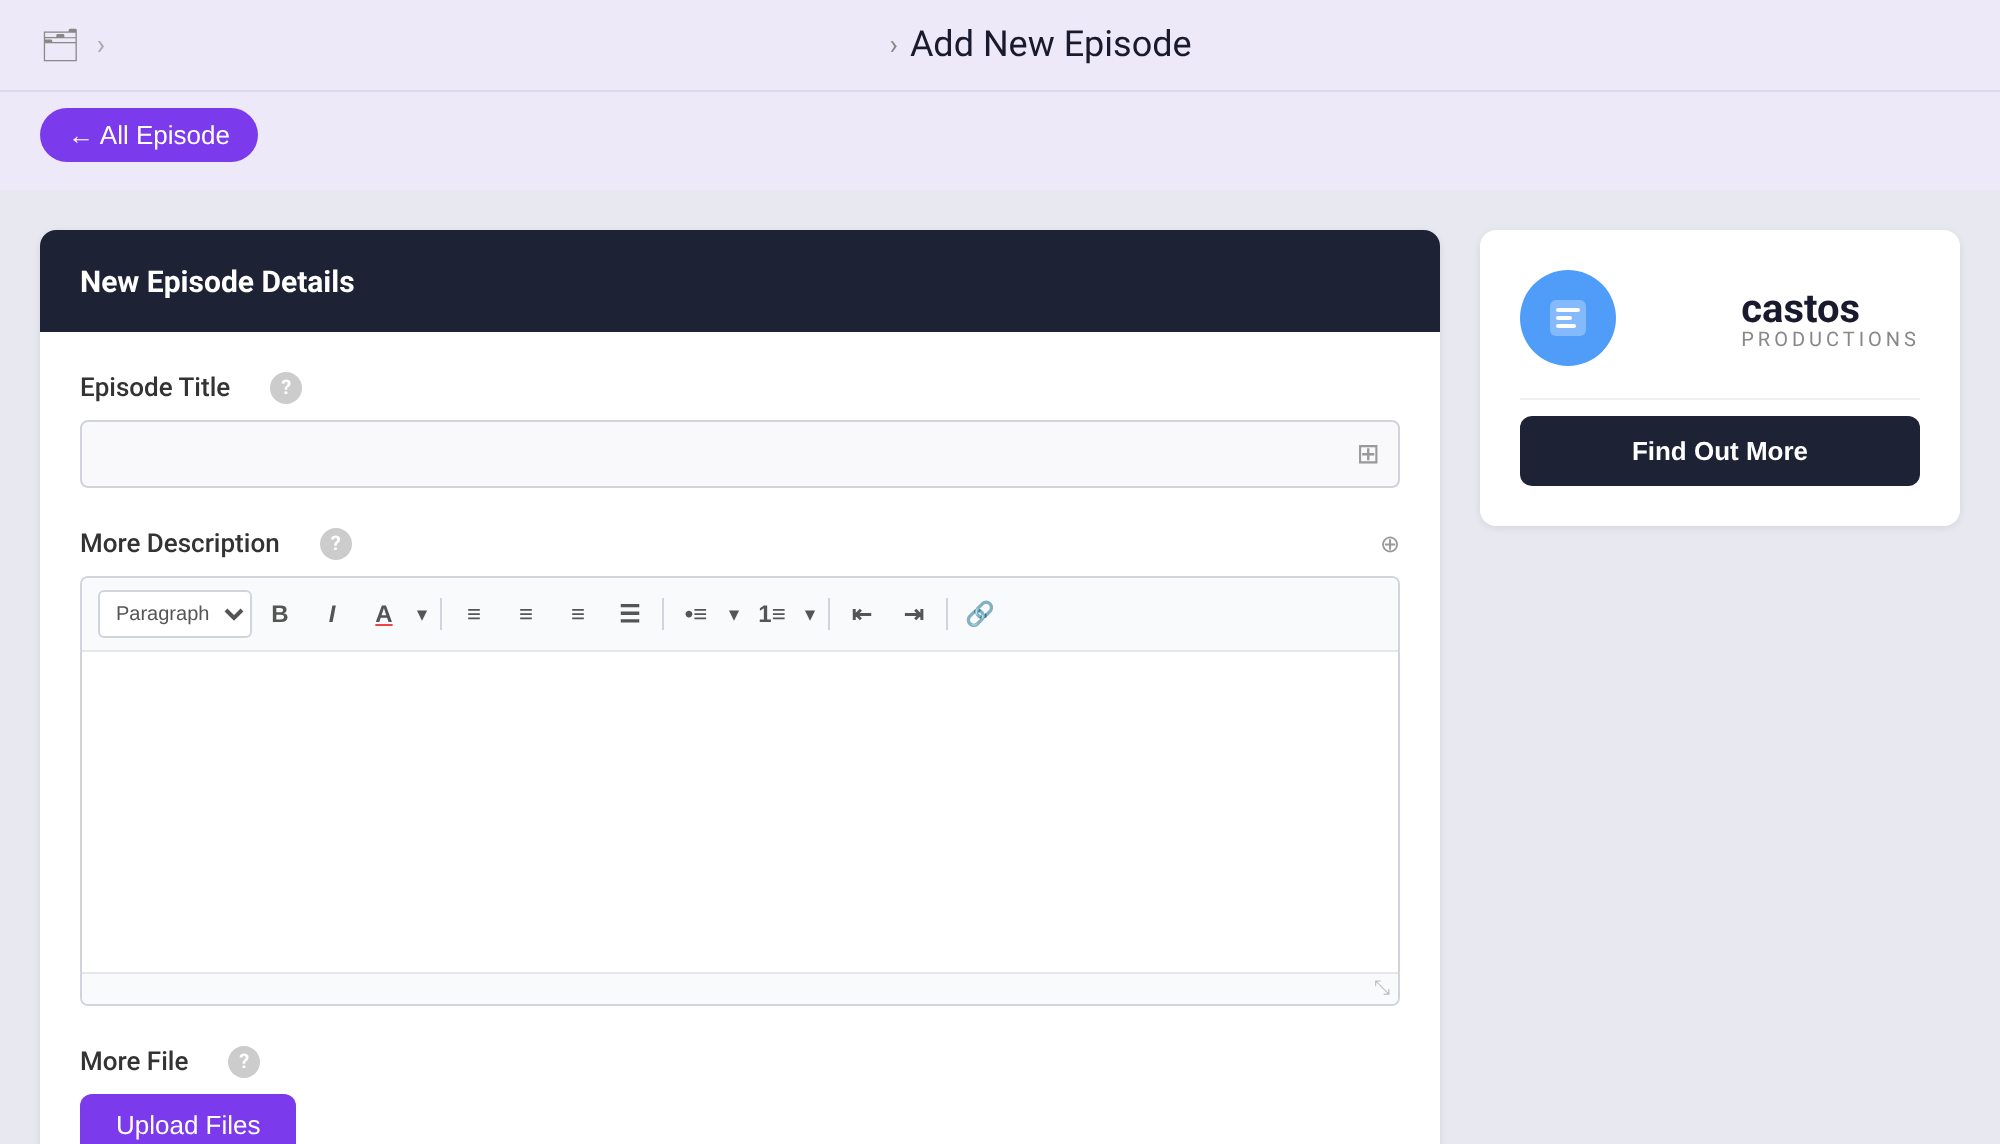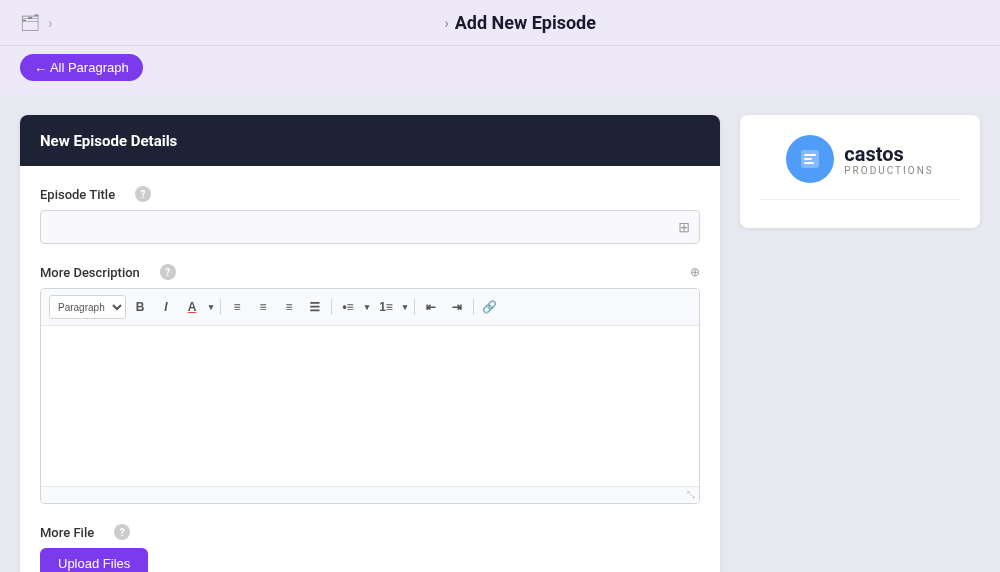--- a/index.html
+++ b/index.html
@@ -33,21 +33,21 @@
       align-items: center;
       gap: 6px;
       margin: 0 auto;
     }
     .top-bar-title-chevron {
       color: #888;
       font-size: 14px;
     }
     .top-bar-title {
       font-size: 18px;
-      font-weight: 700;
+      font-weight: 400;
       color: #1a1a2e;
     }
 
     
     .sub-bar {
       background: #ede9f8;
       padding: 8px 20px 14px 20px;
     }
     .back-btn {
       background: #7c3aed;
@@ -229,21 +229,21 @@
     .info-card {
       background: white;
       border-radius: 8px;
       padding: 20px;
       box-shadow: 0 1px 4px rgba(0,0,0,0.08);
       text-align: center;
     }
     .castos-logo {
       display: flex;
       align-items: center;
-      justify-content: center;
+      justify-content: space-between;
       gap: 10px;
       margin-bottom: 8px;
       padding-bottom: 16px;
       border-bottom: 1px solid #f0f0f0;
     }
     .castos-icon {
       width: 48px;
       height: 48px;
       background: #4f9cf9;
       border-radius: 50%;
@@ -298,21 +298,21 @@
 <div class="top-bar">
   <span class="top-bar-icon">🗂</span>
   <span class="top-bar-chevron">›</span>
   <div class="top-bar-title-area">
     <span class="top-bar-title-chevron">›</span>
     <span class="top-bar-title">Add New Episode</span>
   </div>
 </div>
 
 <div class="sub-bar">
-  <button class="back-btn">← All Paragraph</button>
+  <button class="back-btn">← All Episode</button>
 </div>
 
 <div class="main-content">
 
   <div class="left-panel">
     <div class="panel-header">
       <span class="panel-header-title">New Episode Details</span>
     </div>
     <div class="panel-body">
 
@@ -385,16 +385,17 @@
             <rect x="6" y="7" width="12" height="2" rx="1" fill="white"></rect>
             <rect x="6" y="11" width="8" height="2" rx="1" fill="white"></rect>
             <rect x="6" y="15" width="10" height="2" rx="1" fill="white"></rect>
           </svg>
         </div>
         <div class="castos-text-group">
           <div class="castos-name">castos</div>
           <div class="castos-sub">PRODUCTIONS</div>
         </div>
       </div>
+      <button class="find-out-btn">Find Out More</button>
     </div>
   </div>
 
 </div>
 
 </body></html>

